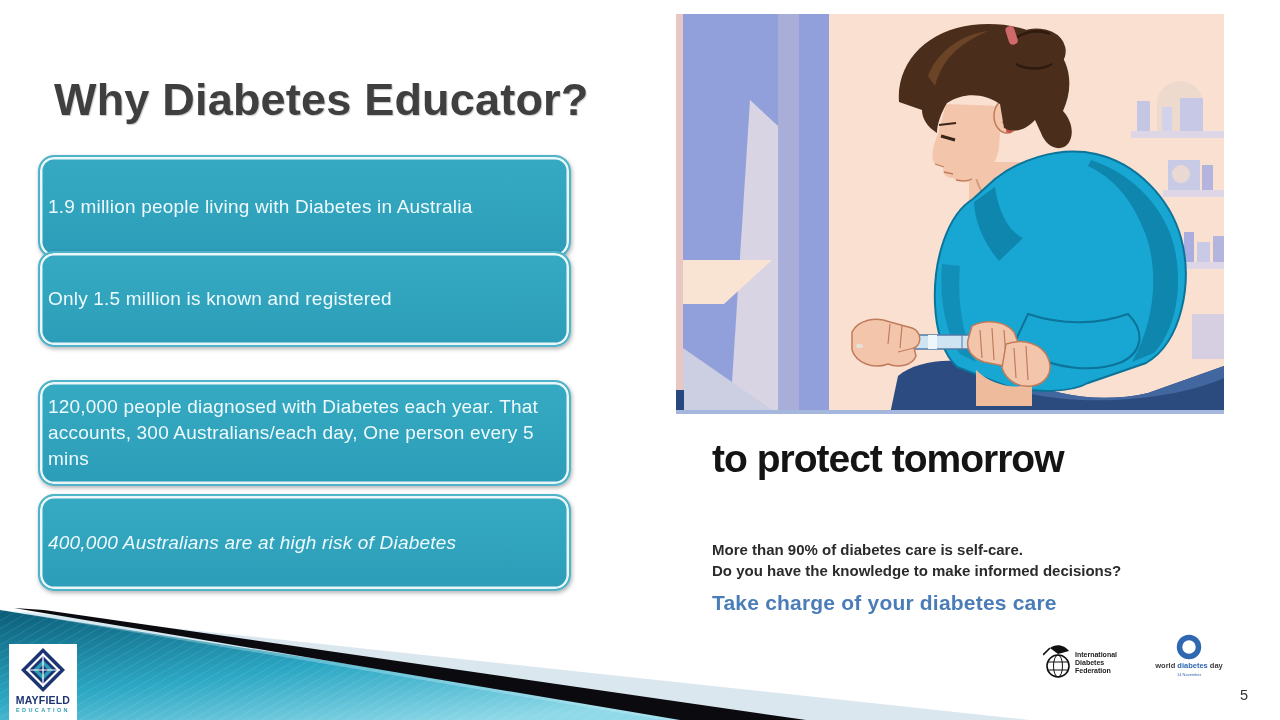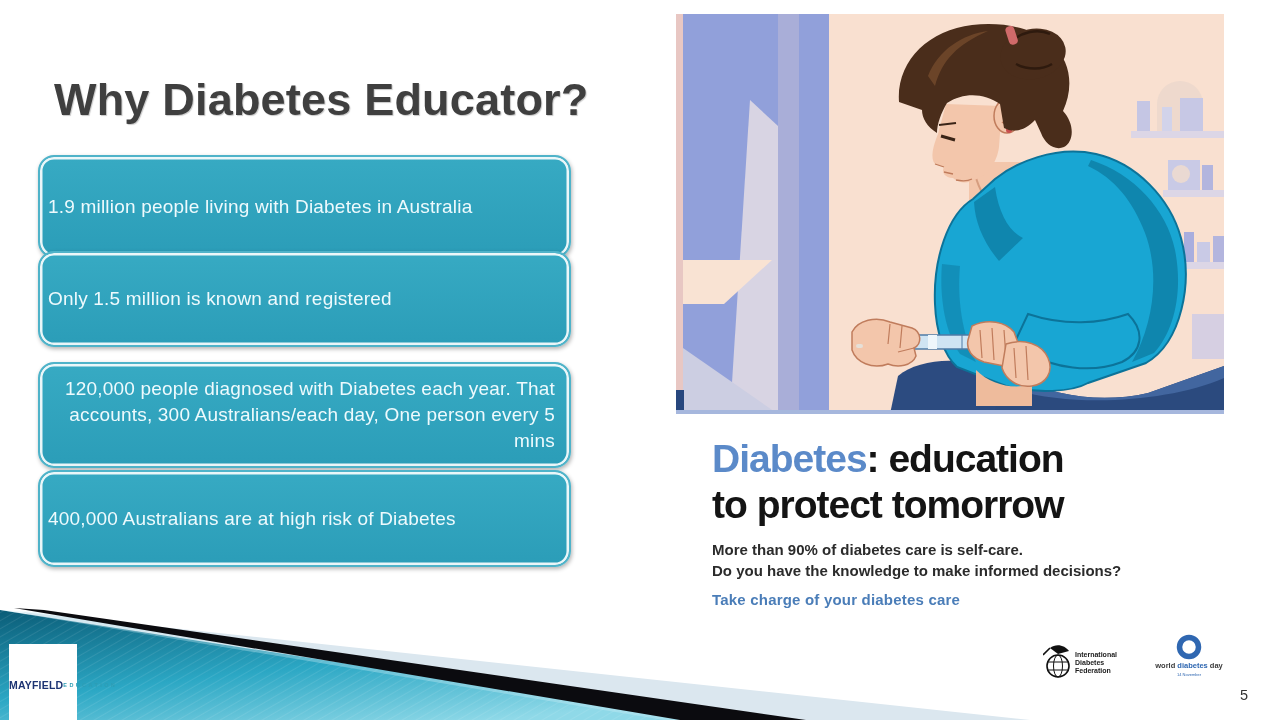--- a/index.html
+++ b/index.html
@@ -17,50 +17,50 @@
     background:linear-gradient(#37aac3,#2b9db8);
     border:2px solid #4fb3c9;border-radius:16px;
     box-shadow:inset 0 0 0 2.5px rgba(255,255,255,0.9), 1px 2px 4px rgba(0,0,0,0.3);
     display:flex;align-items:center;padding:6px 14px 6px 8px;
   }
   .tealbox .boxtext{
     color:#eefafd;font-size:19px;line-height:26px;letter-spacing:0.2px;
   }
   .box1{top:155px;height:103px;}
   .box2{top:251px;height:96px;}
-  .box3{top:362px;height:106px;text-align:right;}
-  .box4{top:470px;height:97px;}
+  .box3{top:380px;height:106px;}
+  .box4{top:494px;height:97px;font-style:italic;}
   
   .illustration{position:absolute;left:676px;top:14px;width:548px;height:400px;}
   .poster-headline{
     position:absolute;left:712px;top:436px;width:480px;
     font-size:39px;font-weight:800;letter-spacing:-1px;line-height:46px;color:#141414;
   }
   .poster-headline .hl{color:#5b8ac9;}
   .poster-body{
     position:absolute;left:712px;top:539px;width:500px;
     font-size:15px;line-height:21px;color:#2b2b2b;font-weight:600;
   }
   .poster-cta{
-    position:absolute;left:712px;top:591px;font-size:15px;font-weight:800;
+    position:absolute;left:712px;top:591px;font-size:21px;font-weight:800;
     color:#4a7db8;letter-spacing:0.2px;
   }
   .poster-access{position:absolute;left:712px;top:621px;font-size:13.5px;color:#1c1c1c;font-weight:600;line-height:17px;}
   .poster-url{font-size:14px;font-weight:800;}
   .poster-hashtags{
     position:absolute;left:712px;top:658px;font-size:14px;font-weight:700;color:#7fa0c8;
   }
   .idf-logo{position:absolute;left:1043px;top:642px;}
   .wdd-logo{position:absolute;left:1148px;top:634px;}
   .page-number{position:absolute;left:1240px;top:687px;font-size:14.5px;color:#333;}
   
   .footer-band{position:absolute;left:0;bottom:0;width:1280px;height:124px;pointer-events:none;}
   .mayfield{
     position:absolute;left:9px;top:644px;width:68px;height:76px;background:#ffffff;
-    display:flex;flex-direction:row;align-items:center;justify-content:flex-start;
+    display:flex;flex-direction:column;align-items:center;justify-content:flex-start;
     padding-top:4px;box-sizing:border-box;z-index:5;
   }
   .mayfield-name{font-size:10.5px;font-weight:800;color:#1d3473;letter-spacing:0.2px;margin-top:2px;}
   .mayfield-sub{font-size:5.5px;font-weight:700;color:#2d9db5;letter-spacing:2.4px;margin-top:1px;}
 </style>
 </head>
 <body>
 
 <div class="slide">
 
@@ -155,21 +155,20 @@
       <path d="M223 88 C220 48 252 16 296 11 C342 6 378 22 389 48 C396 64 394 82 387 97 C399 110 398 128 388 133 C379 137 369 130 365 119 L359 106 C349 117 337 119 328 114 L324 90 C308 79 288 78 271 89 C265 99 261 110 261 119 C251 113 246 104 246 96 Z" fill="#4a2d1b"></path>
       <path d="M252 62 C262 36 287 20 312 17 C282 30 266 46 259 72 Z" fill="#6b4428"></path>
       <ellipse cx="357" cy="40" rx="33" ry="25" fill="#4a2d1b" transform="rotate(-12 357 40)"></ellipse>
       <path d="M335 28 C345 18 362 14 374 20 M340 50 C352 56 366 56 376 50" stroke="#2e1a0e" stroke-width="2.5" fill="none"></path>
       <rect x="331" y="12" width="9" height="19" rx="4" fill="#d06a6a" transform="rotate(-18 335 21)"></rect>
     </g>
     <rect y="396" width="548" height="4" fill="#a6b7dd"></rect>
   </svg>
 
   <div class="poster-headline">
-    <div><span class="hl">Diabetes</span><span>: education</span></div>
     <div>to protect tomorrow</div>
   </div>
 
   <div class="poster-body">
     <div>More than 90% of diabetes care is self-care.</div>
     <div>Do you have the knowledge to make informed decisions?</div>
   </div>
 
   <div class="poster-cta">Take charge of your diabetes care</div>
 

